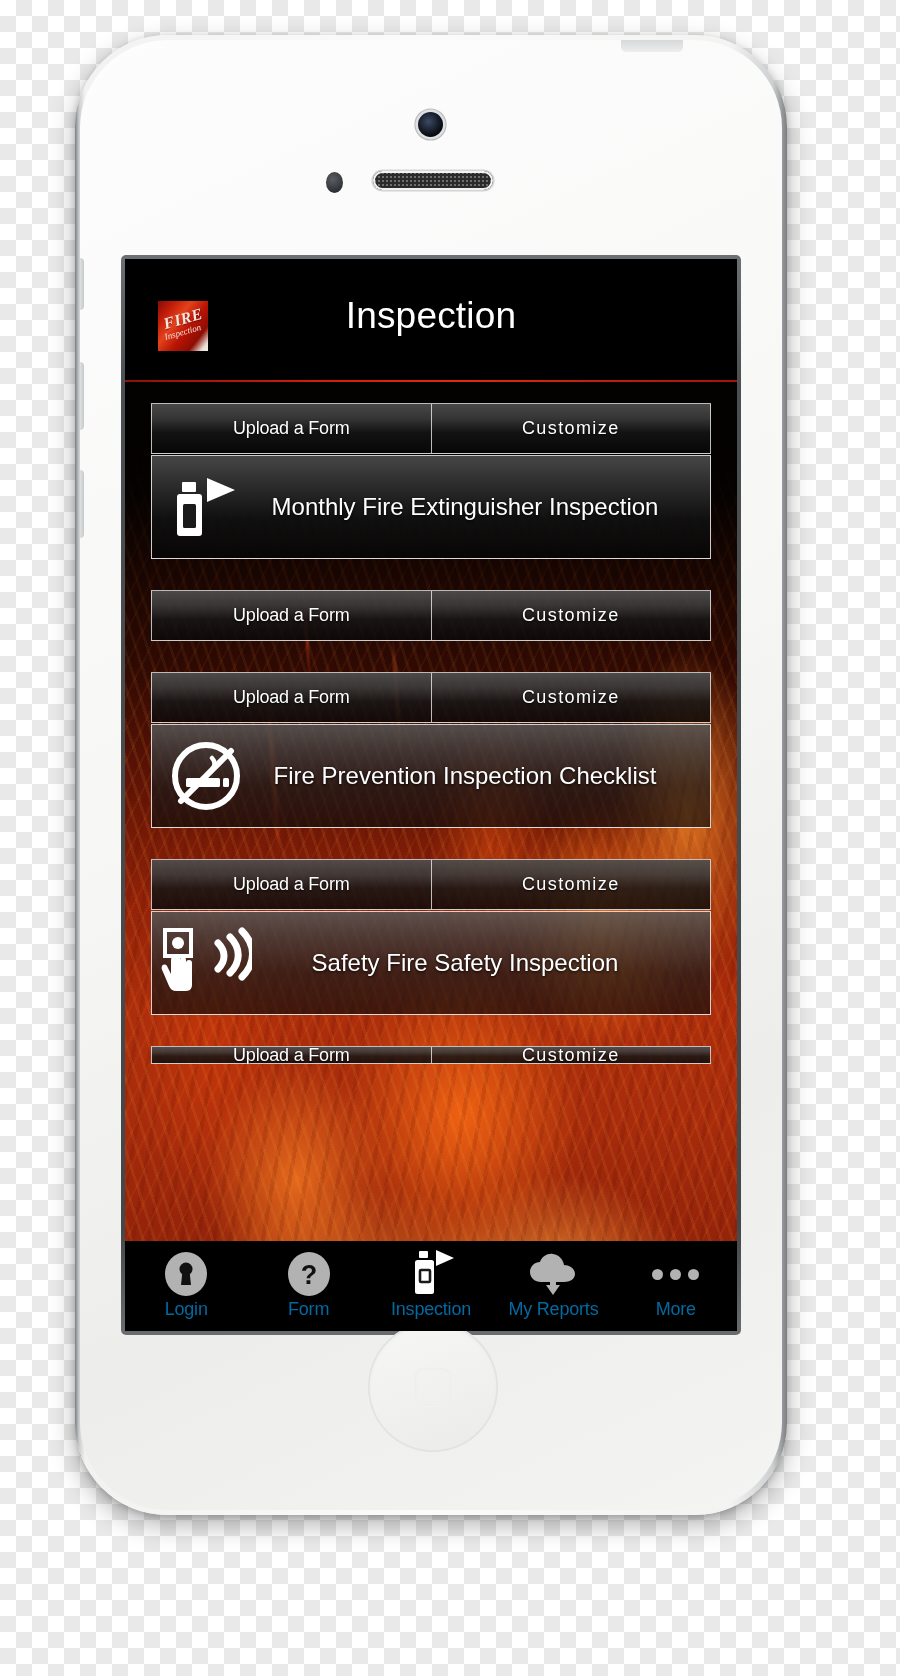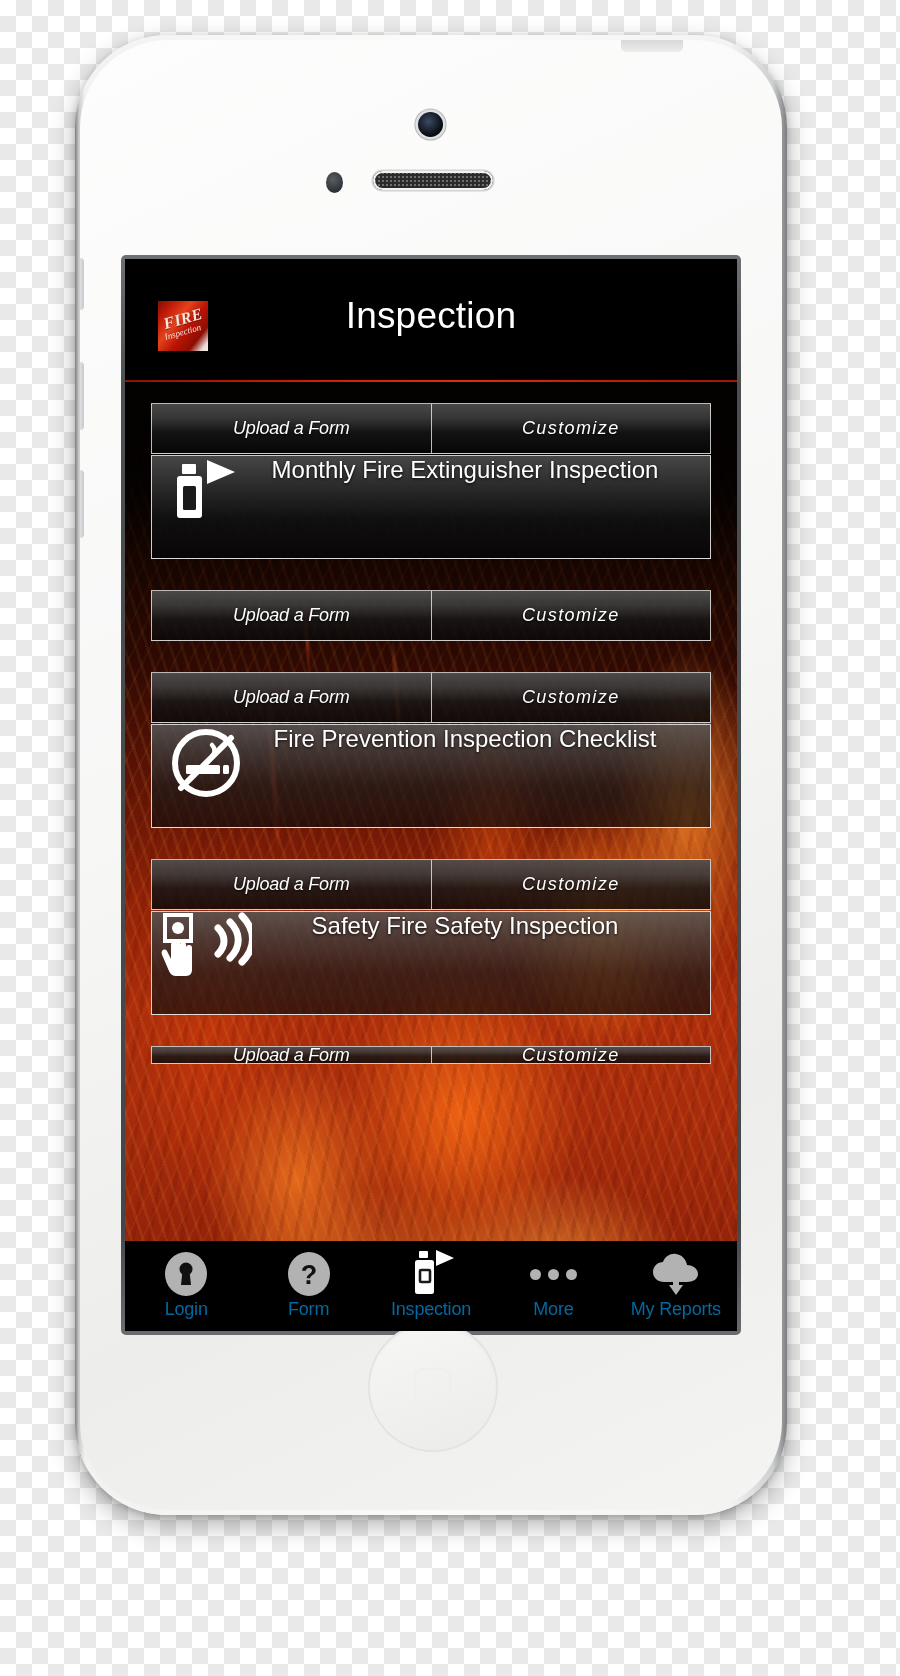--- a/index.html
+++ b/index.html
@@ -195,28 +195,27 @@
     display: flex; align-items: center; justify-content: center;
     color: #ffffff;
     font-size: 18px;
     font-family: "Liberation Sans", sans-serif;
     border: 1px solid rgba(255,255,255,0.72);
     background: linear-gradient(to bottom,
       rgba(78,78,78,0.92) 0%, rgba(58,58,58,0.9) 30%,
       rgba(22,22,22,0.86) 58%, rgba(8,8,8,0.82) 100%);
     text-shadow: 0 1px 2px rgba(0,0,0,0.85);
     letter-spacing: 0.2px;
-    font-style: italic;
   }
   .gbtn.upload { border-right: none; letter-spacing: -0.2px; }
   .gbtn.customize { letter-spacing: 1.4px; }
 
   .form-card {
     position: relative;
-    display: flex; align-items: flex-start;
+    display: flex; align-items: center;
     width: 100%; height: 104px;
     margin-top: 1px;
     border: 1px solid rgba(255,255,255,0.80);
     background: linear-gradient(to bottom,
       rgba(86,86,86,0.86) 0%, rgba(60,60,60,0.80) 26%,
       rgba(26,26,26,0.72) 60%, rgba(10,10,10,0.66) 100%);
   }
   .form-icon {
     width: 108px; flex: 0 0 108px;
     display: flex; align-items: center; justify-content: center;
@@ -400,39 +399,39 @@
                 <rect x="13" y="1" width="9" height="7" rx="1"></rect>
                 <rect x="9" y="10" width="19" height="34" rx="2.5"></rect>
                 <rect x="14" y="20" width="10" height="12" rx="1" fill="none" stroke="#1a1a1a" stroke-width="2.6"></rect>
                 <polygon points="30,0 48,8 30,16"></polygon>
               </svg>
             </div>
             <div class="tab-label">Inspection</div>
           </div>
 
           <div class="tab-item">
-            <div class="dots tab-ico">
-              <span class="dot"></span>
-              <span class="dot"></span>
-              <span class="dot"></span>
-            </div>
-            <div class="tab-label">More</div>
-          </div>
-
-          <div class="tab-item">
             <div class="tab-ico">
               <svg width="54" height="44" viewBox="0 0 54 44" fill="#b2b2b2">
                 <path d="M15 30c-6 0-11-4-11-10s5-10 10-10c2-6 8-9 13-8 6 1 10 5 11 11 6 0 11 4 11 9s-5 8-11 8z"></path>
                 <rect x="24" y="22" width="6" height="14"></rect>
                 <polygon points="20,33 34,33 27,43"></polygon>
               </svg>
             </div>
             <div class="tab-label">My Reports</div>
           </div>
 
+          <div class="tab-item">
+            <div class="dots tab-ico">
+              <span class="dot"></span>
+              <span class="dot"></span>
+              <span class="dot"></span>
+            </div>
+            <div class="tab-label">More</div>
+          </div>
+
         </div>
 
       </div>
     </div>
 
     <div id="home-button">
       <div id="home-square"></div>
     </div>
 
   </div>

